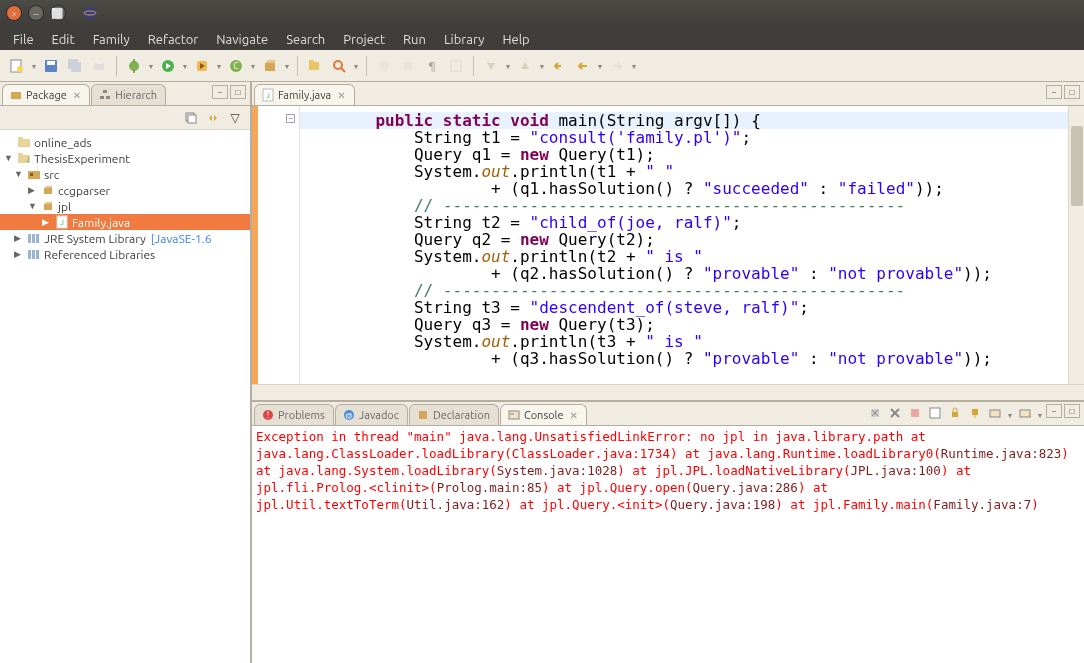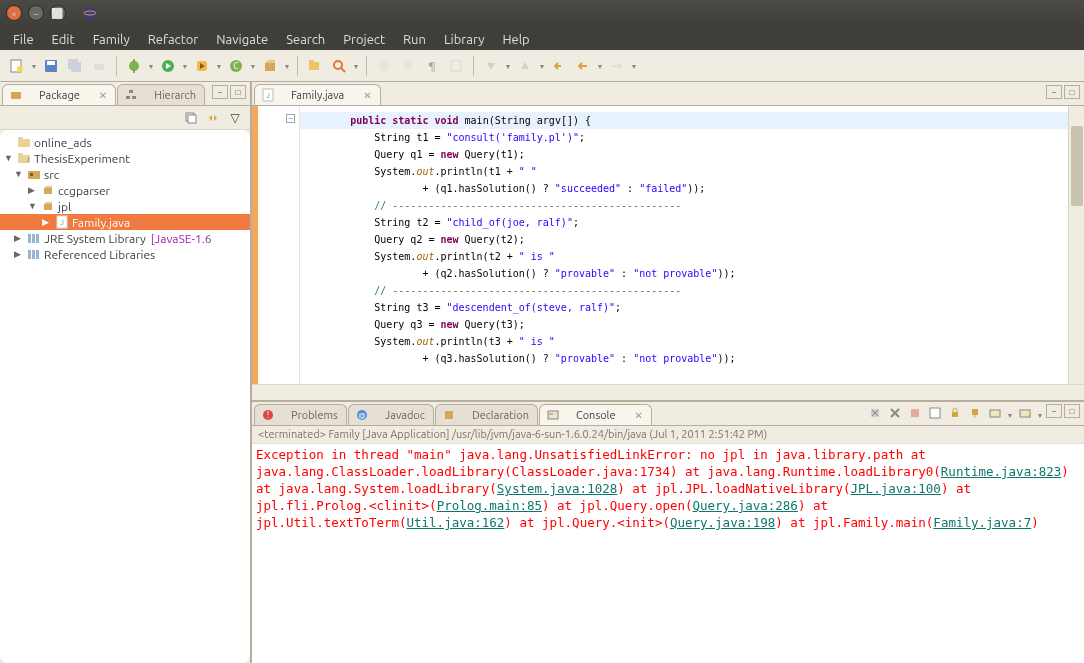--- a/index.html
+++ b/index.html
@@ -50,37 +50,37 @@
 .left-pane {
   width: 252px; display: flex; flex-direction: column;
   border-right: 2px solid #b5ad9d;
 }
 .tab-header {
   height: 24px; display: flex; align-items: flex-end;
   background: #f0ece2; padding: 0 2px; border-bottom: 1px solid #b5ad9d;
   position: relative;
 }
 .tab {
-  display: flex; align-items: center; gap: 16px;
+  display: flex; align-items: center; gap: 3px;
   padding: 3px 8px 3px 6px;
   background: #f8f5ed;
   border: 1px solid #b5ad9d; border-bottom: none;
   border-radius: 6px 6px 0 0;
   margin-right: 1px;
   font-size: 11px;
   cursor: pointer;
 }
 .tab .close-x { color: #999; font-size: 10px; margin-left: 3px; }
 .tab.inactive { background: #e5e0d3; color: #666; }
 .mini-toolbar {
   height: 24px; display: flex; align-items: center; justify-content: flex-end;
   padding: 0 6px; gap: 4px; border-bottom: 1px solid #dcd6c8;
 }
 .mini-btn { width: 18px; height: 18px; display: flex; align-items: center; justify-content: center; cursor: pointer; }
-.tree { flex: 1; overflow: auto; background: #fff; padding: 4px 0; border-radius: 8px; }
+.tree { flex: 1; overflow: auto; background: #fff; padding: 4px 0; }
 .tree-item {
   display: flex; align-items: center; padding: 1px 4px; font-size: 12px;
   cursor: pointer; gap: 3px;
 }
 .tree-item .twisty { width: 10px; font-size: 9px; color: #666; }
 .tree-item.selected {
   background: #f07a3f; color: #fff;
 }
 .ind1 { padding-left: 14px; }
 .ind2 { padding-left: 28px; }
@@ -101,43 +101,43 @@
   position: relative;
 }
 .gutter-stripe { position: absolute; left: 0; top: 0; width: 6px; height: 100%; background: #f6a65a; }
 .gutter-stripe2 { position: absolute; left: 6px; top: 0; width: 3px; height: 100%; background: #fff; }
 .fold-minus {
   position: absolute; right: 4px; top: 8px;
   width: 9px; height: 9px; border: 1px solid #9aa6c4; background: #fff;
   display: flex; align-items: center; justify-content: center; font-size: 9px; color: #6277ad; line-height: 1;
 }
 .code {
-  flex: 1; font-family: "DejaVu Sans Mono", monospace; font-size: 10px;
+  flex: 1; font-family: "DejaVu Sans Mono", monospace; font-size: 16px;
   line-height: 17px; white-space: pre; padding: 6px 0 0 8px; overflow: hidden;
   color: #000;
 }
 .code .hl { background: #e8f2fe; display: block; margin-left: -8px; padding-left: 8px; }
 .kw { color: #7f0055; font-weight: bold; }
 .str { color: #2a00ff; }
 .cm { color: #3f7f5f; }
 .fld { color: #a16207; font-style: italic; }
 .scrollbar-v { width: 16px; background: #f0ece2; border-left: 1px solid #dcd6c8; position: relative; }
 .scrollbar-v .thumb { position: absolute; top: 20px; left: 2px; width: 12px; height: 80px; background: #c9c2b0; border-radius: 2px; }
 .scrollbar-h { height: 16px; background: #f0ece2; border-top: 1px solid #dcd6c8; }
 .bottom-area { flex: 1; display: flex; flex-direction: column; }
 .bottom-tabs { display: flex; align-items: flex-end; height: 24px; padding: 0 2px; border-bottom: 1px solid #b5ad9d; position: relative; }
 .bottom-tabs .tools-right { position: absolute; right: 4px; top: 2px; display: flex; gap: 2px; }
 .console-launch { height: 18px; font-size: 11px; color: #806f6f; padding: 2px 6px; border-bottom: 1px solid #e6e0d2; }
 .console-body {
   flex: 1; background: #fff; font-family: "DejaVu Sans Mono", monospace;
   font-size: 12.5px; line-height: 17px; padding: 2px 4px; overflow: hidden;
   color: #ff0000;
 }
-.console-body .lnk { color: #0f766e; text-decoration: underline; }
-.jre-hint { color: #a21caf; }
+.console-body .lnk { color: #7f1d1d; }
+.jre-hint { color: #3b82f6; }
 svg { display: block; }
 </style>
 </head>
 <body>
 
 <div class="titlebar">
   <div class="win-btn close">×</div>
   <div class="win-btn">–</div>
   <div class="win-btn">⬜</div>
   <span style="margin-left:10px;display:flex;align-items:center">
@@ -548,21 +548,20 @@
               <svg width="12" height="12">
                 <rect x="1" y="3" width="10" height="7" fill="#f0e4c4" stroke="#888"></rect>
                 <text x="9" y="11" font-size="8" fill="#d4a838">+</text>
               </svg>
             </div>
           <div class="dropdown-arrow">▼</div>
           <div class="window-btn">–</div>
           <div class="window-btn">□</div>
         </div>
       </div>
-      <div class="console-launch">&lt;terminated&gt; Family [Java Application] /usr/lib/jvm/java-6-sun-1.6.0.24/bin/java (Jul 1, 2011 2:51:42 PM)</div>
       <div class="console-body"><span>Exception in thread "main" java.lang.UnsatisfiedLinkError: no jpl in java.library.path</span>
 <span>        at java.lang.ClassLoader.loadLibrary(ClassLoader.java:1734)</span>
 <span>        at java.lang.Runtime.loadLibrary0(</span><span class="lnk">Runtime.java:823</span><span>)</span>
 <span>        at java.lang.System.loadLibrary(</span><span class="lnk">System.java:1028</span><span>)</span>
 <span>        at jpl.JPL.loadNativeLibrary(</span><span class="lnk">JPL.java:100</span><span>)</span>
 <span>        at jpl.fli.Prolog.&lt;clinit&gt;(</span><span class="lnk">Prolog.main:85</span><span>)</span>
 <span>        at jpl.Query.open(</span><span class="lnk">Query.java:286</span><span>)</span>
 <span>        at jpl.Util.textToTerm(</span><span class="lnk">Util.java:162</span><span>)</span>
 <span>        at jpl.Query.&lt;init&gt;(</span><span class="lnk">Query.java:198</span><span>)</span>
 <span>        at jpl.Family.main(</span><span class="lnk">Family.java:7</span><span>)</span>

